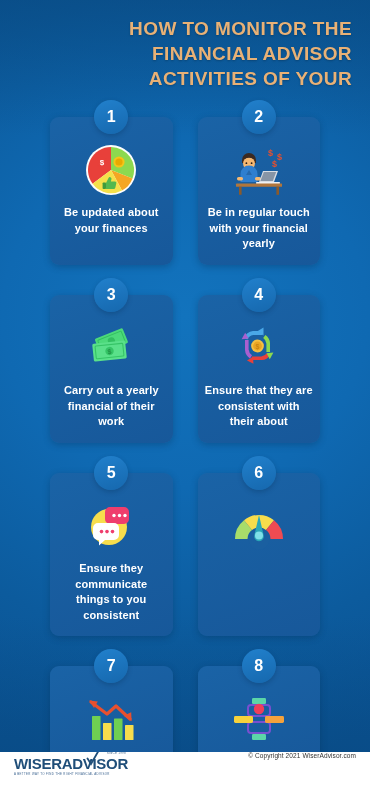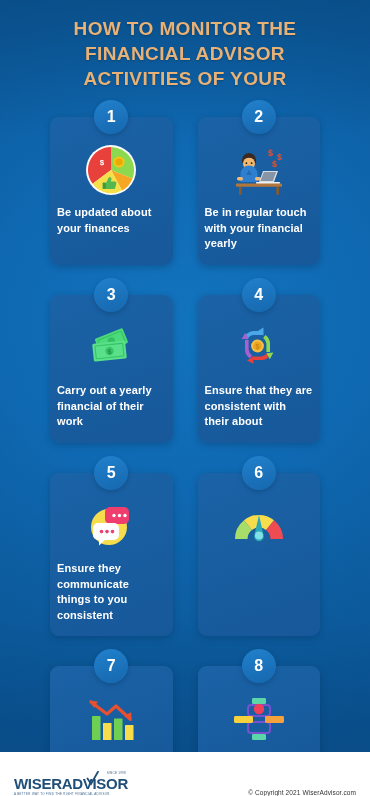--- a/index.html
+++ b/index.html
@@ -25,21 +25,21 @@
     position:absolute; inset:0;
     background:linear-gradient(180deg, rgba(8,70,124,0.55) 0%, rgba(8,70,124,0) 18%, rgba(8,70,124,0) 82%, rgba(8,70,124,0.45) 100%);
     pointer-events:none;
   }
 
   
   .title-block{
     position:relative;
     z-index:2;
     padding:16px 18px 10px;
-    text-align:center;
+    text-align:right;
   }
   .title-line{
     display:block;
     color:#e8b176;
     font-size:19px;
     font-weight:bold;
     letter-spacing:0.4px;
     line-height:1.32;
     text-transform:uppercase;
     text-shadow:0 1px 2px rgba(0,0,0,0.22);
@@ -90,32 +90,32 @@
     display:flex;
     align-items:center;
     justify-content:center;
     margin-bottom:6px;
   }
   .card-text{
     color:#ffffff;
     font-size:11px;
     font-weight:bold;
     line-height:1.42;
-    text-align:left;
+    text-align:center;
     letter-spacing:0.1px;
   }
 
   
   .footer{
     position:absolute;
     left:0; top:752px;
     width:370px; height:44px;
     background:#ffffff;
     display:flex;
-    align-items:flex-end;
+    align-items:flex-start;
     justify-content:space-between;
     padding:0 14px;
   }
   .logo{
     display:flex;
     flex-direction:column;
     align-items:flex-start;
     line-height:1;
   }
   .logo-since{

